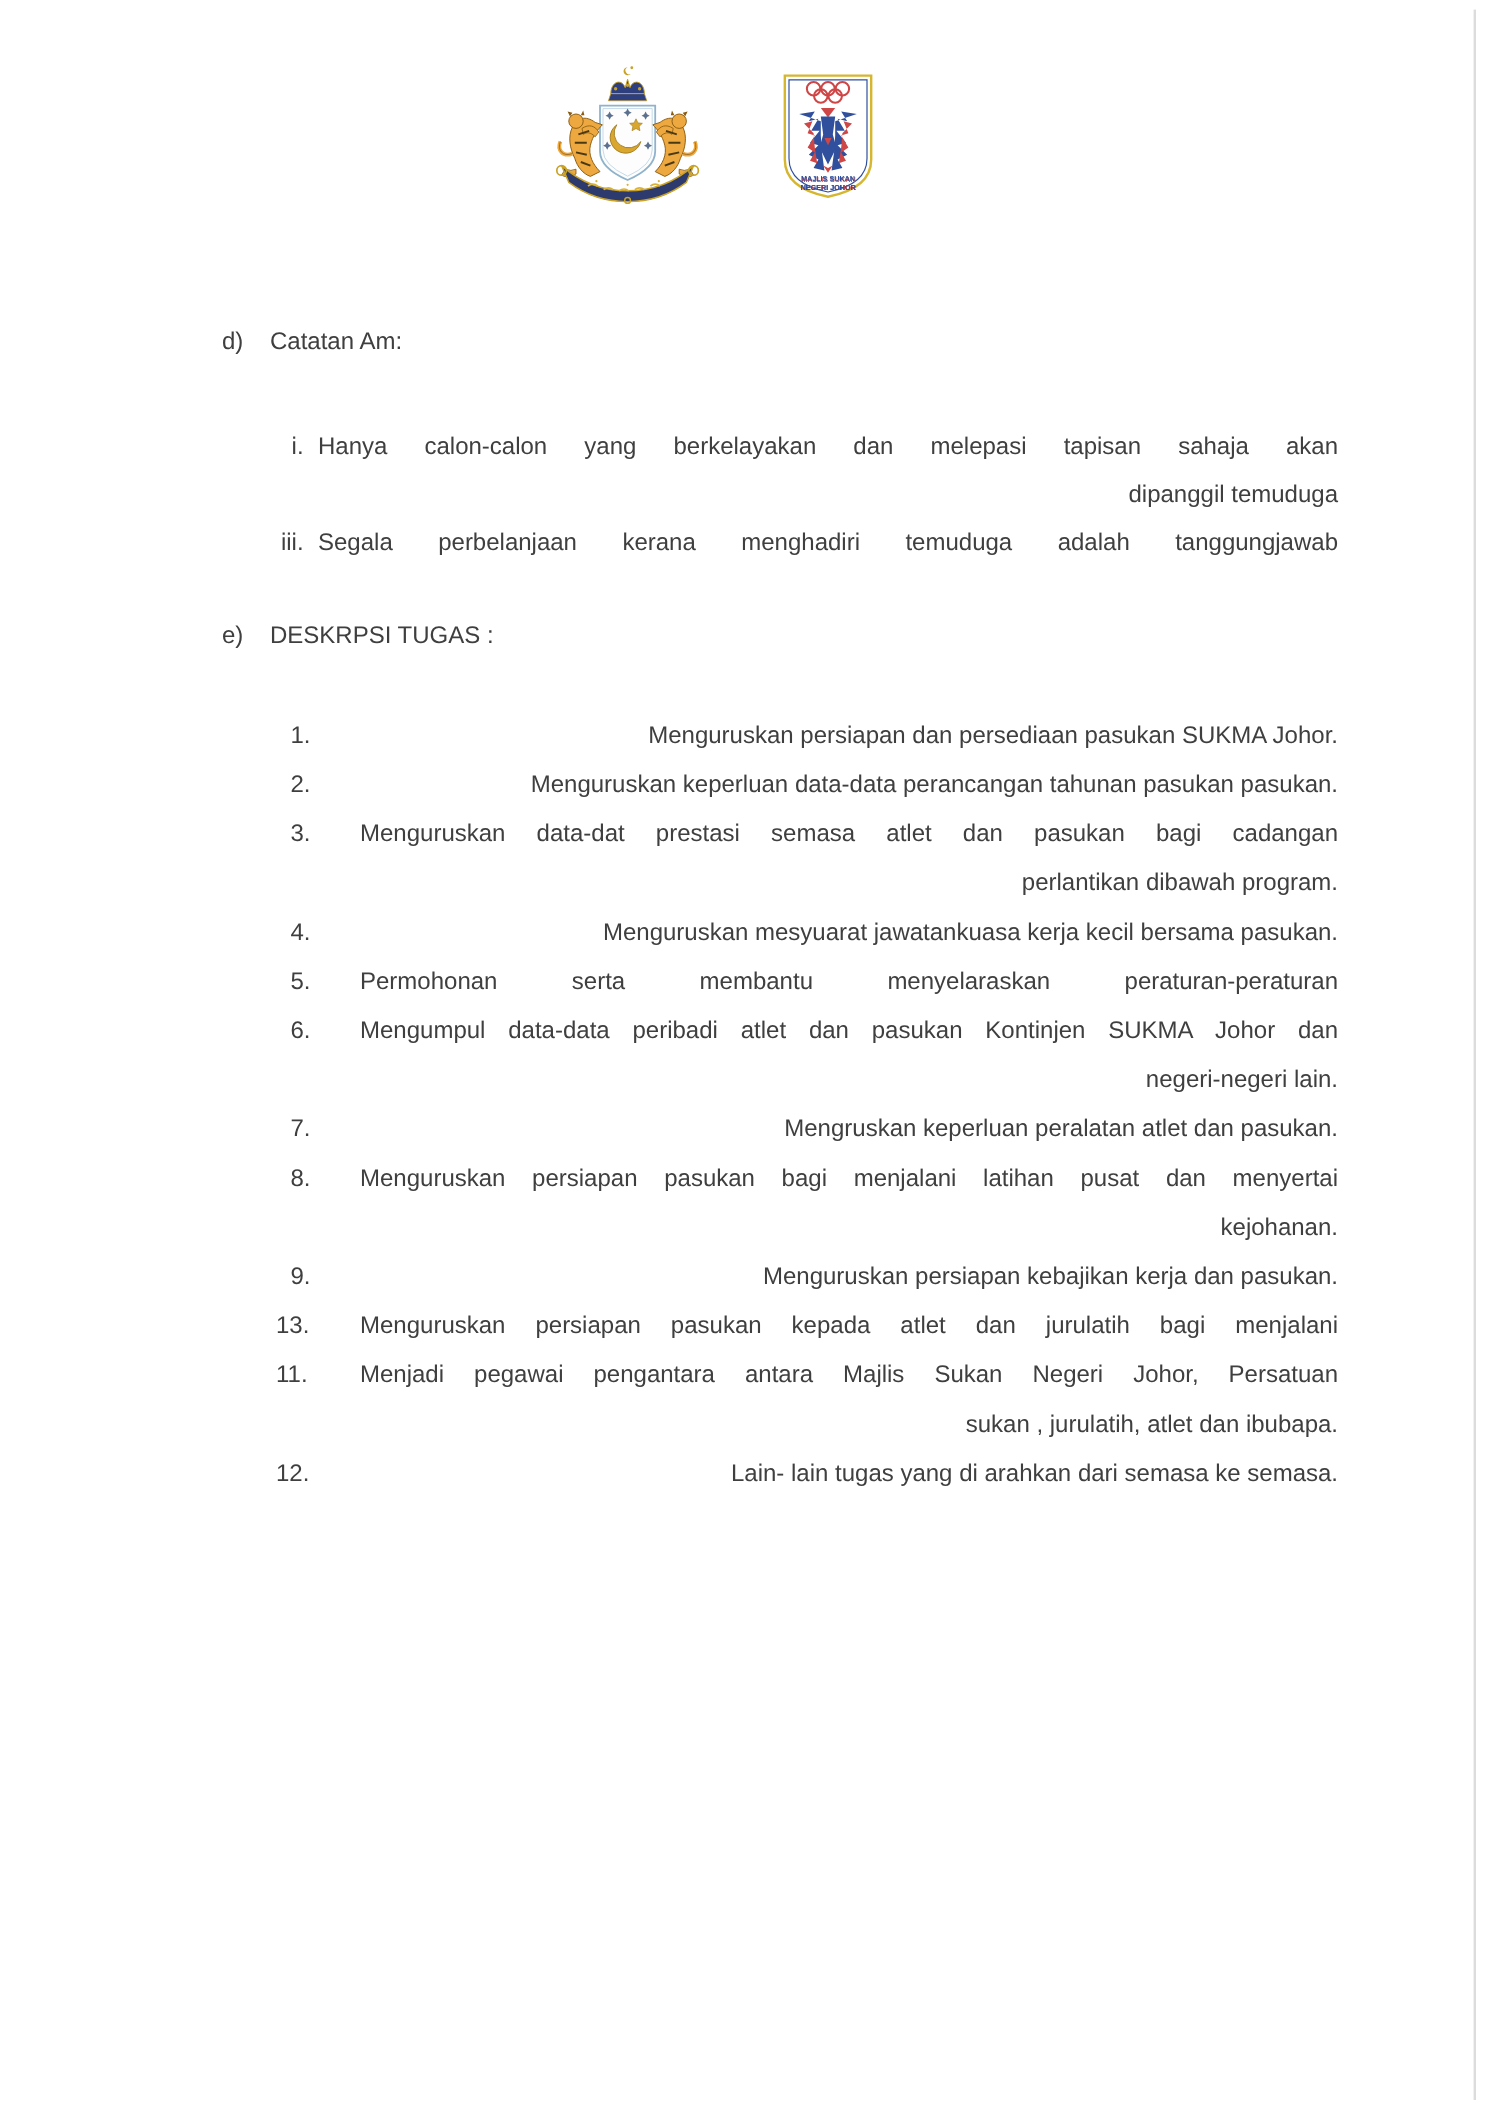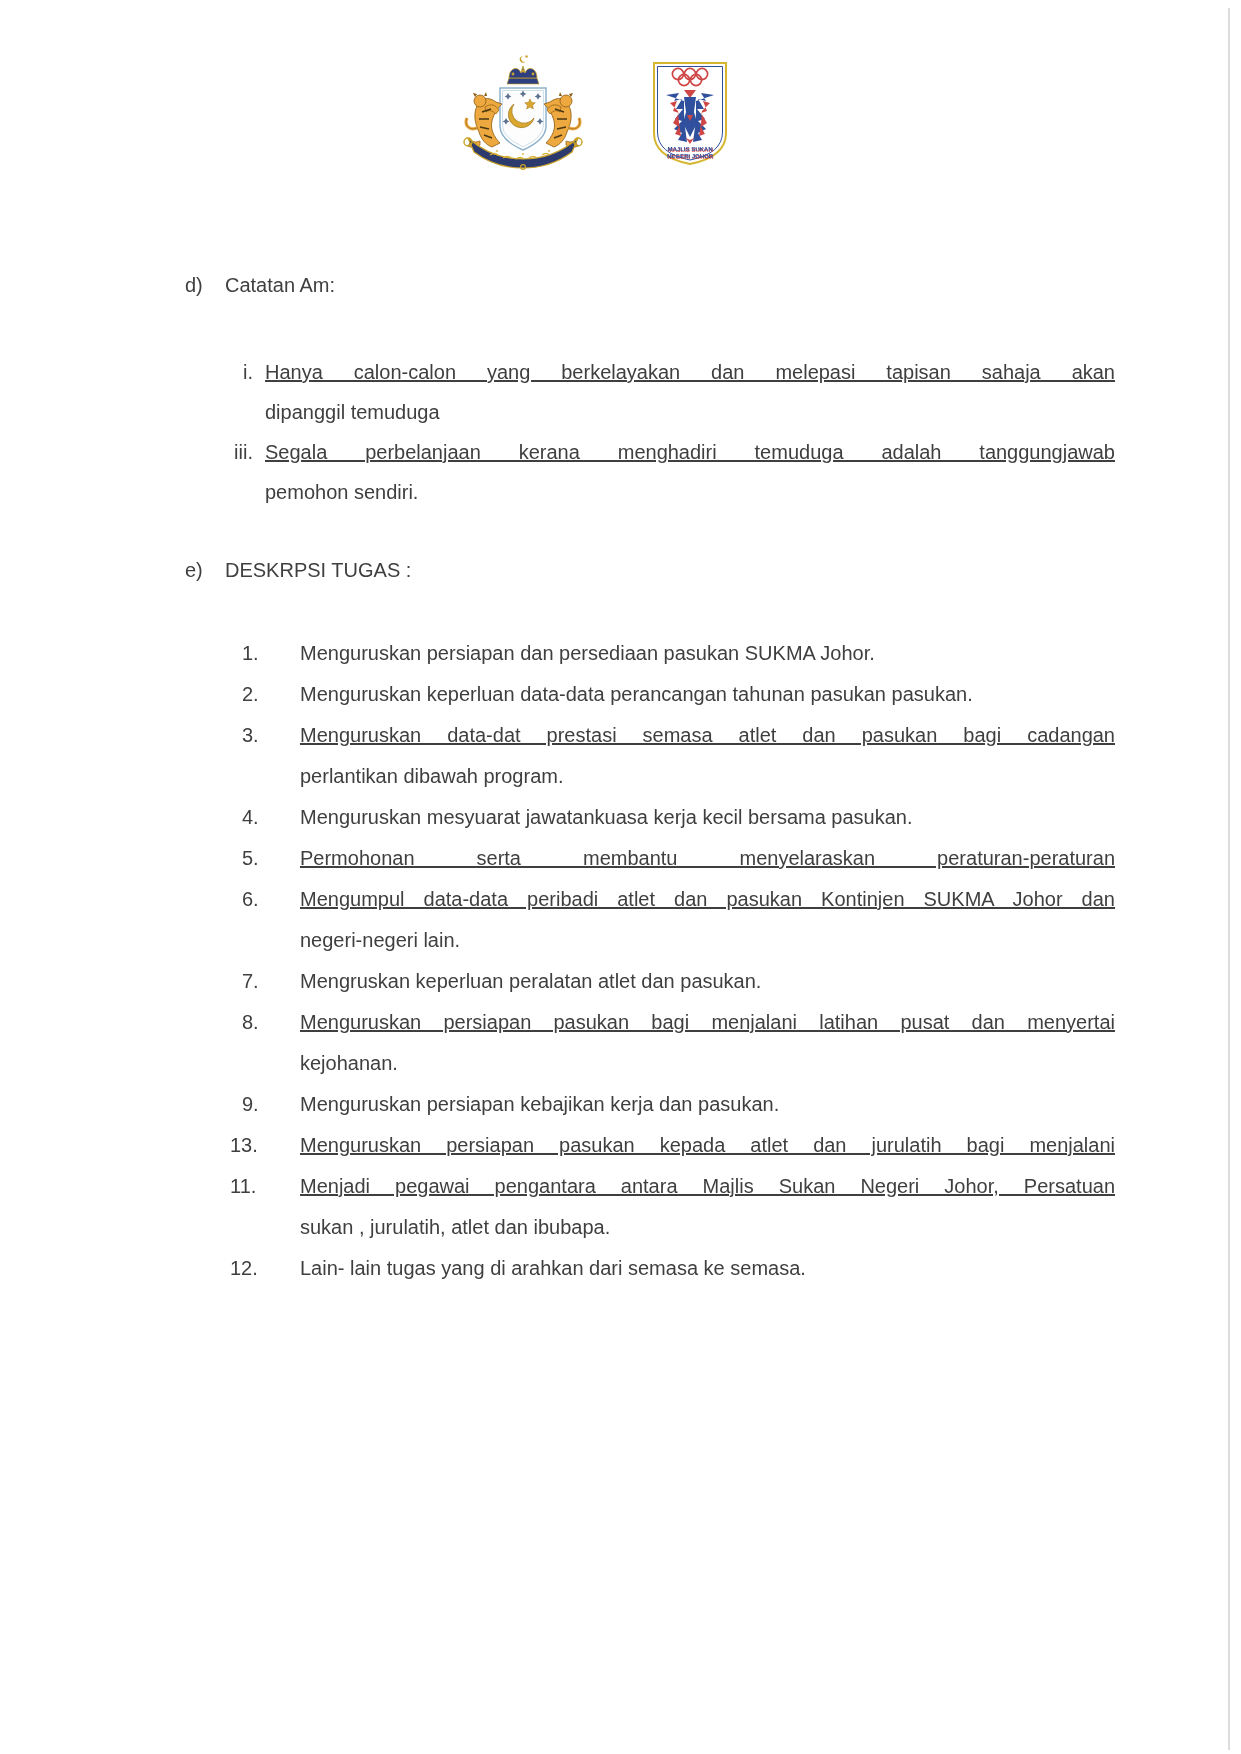--- a/index.html
+++ b/index.html
@@ -46,22 +46,22 @@
   }
   .list-roman .text { width: 850px; }
 
   .list-decimal { line-height: 41px; }
   .list-decimal .item { margin-left: 45px; }
   .list-decimal .marker { flex: 0 0 33px; min-width: 33px; text-align: left; }
   .list-decimal .marker.pad { padding-left: 12px; }
   .list-decimal .text { width: 852px; margin-left: 37px; }
 
   
-  .jline { text-align: justify; text-align-last: justify; text-decoration: underline; }
-  .lline { text-align: left; }
+  .jline { text-align: justify; text-align-last: justify; }
+  .lline { text-align: right; }
 </style>
 </head>
 <body>
 
 <div class="scan-line"></div>
 
 <div class="logos">
 
   <svg class="crest-svg" width="142" height="118" viewBox="0 0 142 118">
     <defs>
@@ -156,21 +156,20 @@
       <span class="marker">i.</span>
       <div class="text">
         <div class="jline">Hanya calon-calon yang berkelayakan dan melepasi tapisan sahaja akan</div>
         <div class="lline">dipanggil temuduga</div>
       </div>
     </div>
     <div class="item">
       <span class="marker">iii.</span>
       <div class="text">
         <div class="jline">Segala perbelanjaan kerana menghadiri temuduga adalah tanggungjawab</div>
-        <div class="lline">pemohon sendiri.</div>
       </div>
     </div>
   </div>
 
   <div class="sec-heading sec-e">
     <span class="sec-label">e)</span>
     <span>DESKRPSI TUGAS :</span>
   </div>
 
   <div class="list-decimal">

